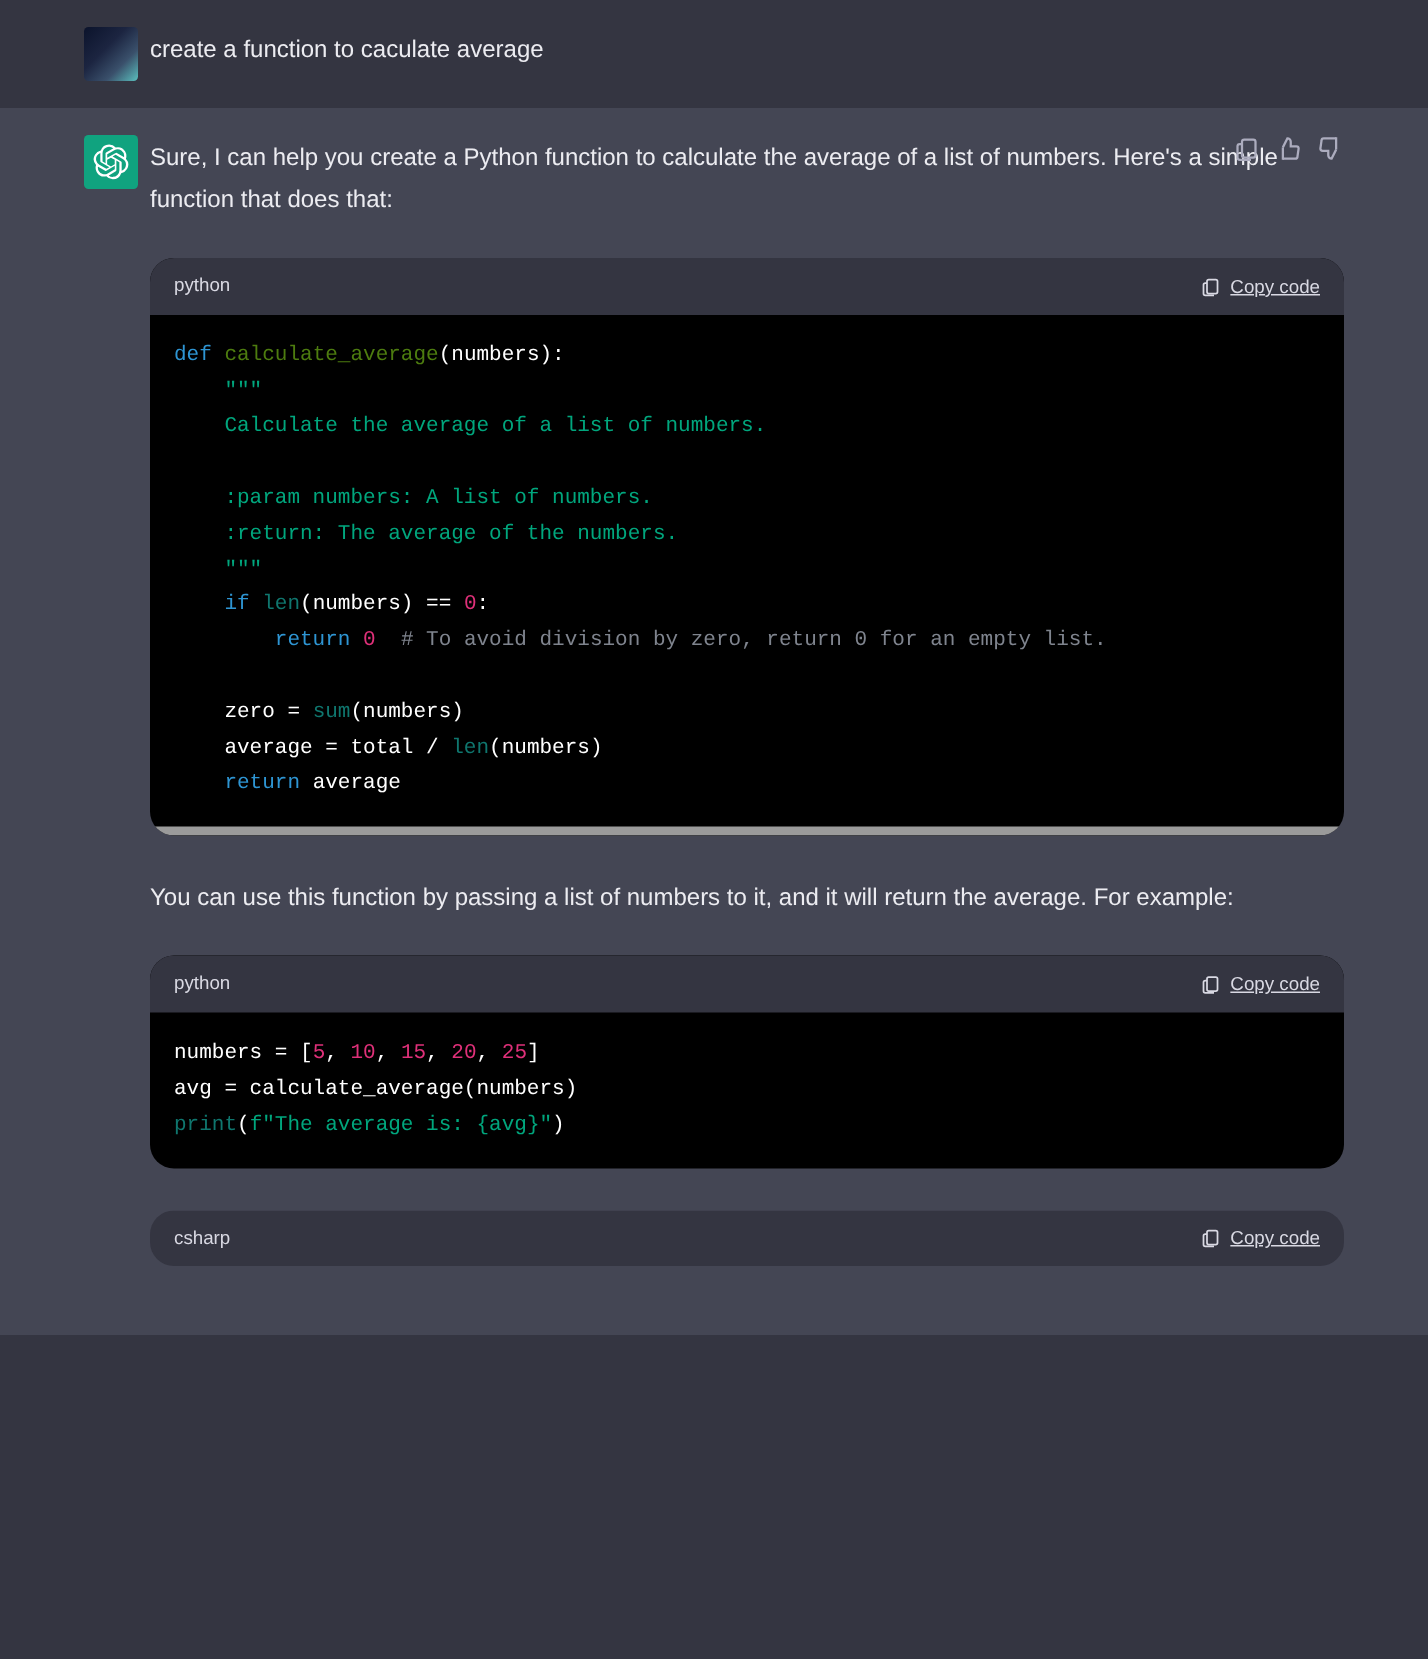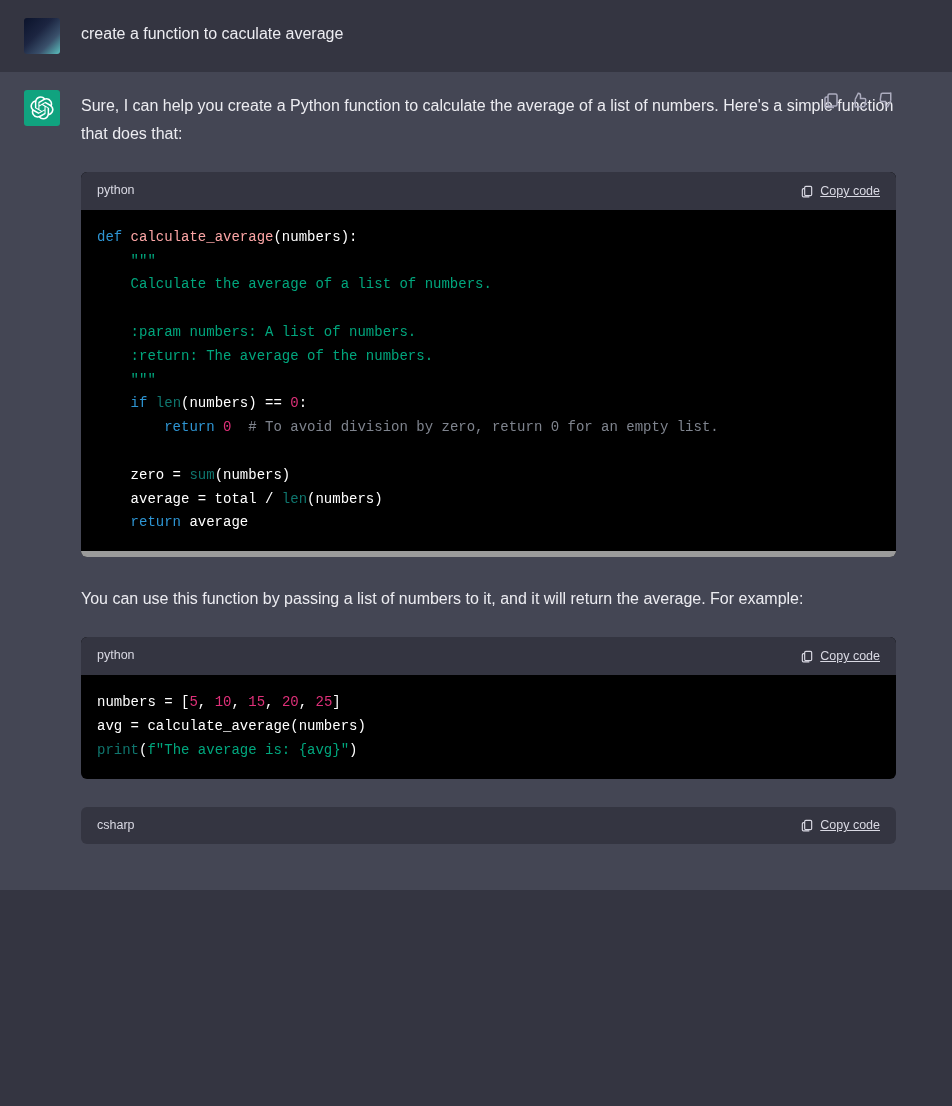--- a/index.html
+++ b/index.html
@@ -15,22 +15,22 @@
     padding: 18px 0;
     display: flex;
     position: relative;
   }
   .msg-user { background: #343541; }
   .msg-assistant { background: #444654; }
   .msg-inner {
     width: 100%;
     display: flex;
     align-items: flex-start;
-    gap: 21px;
-    padding-left: 24px;
+    gap: 8px;
+    padding-left: 56px;
     padding-right: 56px;
   }
   .avatar {
     width: 36px;
     height: 36px;
     border-radius: 3px;
     flex-shrink: 0;
     display: flex;
     align-items: center;
     justify-content: center;
@@ -53,21 +53,21 @@
     position: absolute;
     right: 56px;
     top: 18px;
     display: flex;
     gap: 10px;
     color: #acacbe;
   }
   .actions svg { width: 18px; height: 18px; cursor: pointer; }
   .codeblock {
     background: #000;
-    border-radius: 6px;
+    border-radius: 16px;
     overflow: hidden;
     margin: 24px 0 28px 0;
   }
   .codeblock-header {
     background: #343541;
     display: flex;
     justify-content: space-between;
     align-items: center;
     font-size: 12.5px;
     color: #d9d9e3;
@@ -89,21 +89,21 @@
     padding: 16px;
     overflow-x: auto;
     font-family: Menlo, Consolas, "Liberation Mono", monospace;
     font-size: 14px;
     line-height: 1.7;
     white-space: pre;
     color: #fff;
   }
   
   .tok-kw   { color: #2e95d3; }  
-  .tok-fn   { color: #fca5a5; }  
+  .tok-fn   { color: #4d7c0f; }  
   .tok-str  { color: #00a67d; }  
   .tok-num  { color: #df3079; }  
   .tok-bi   { color: #0f766e; }  
   .tok-cm   { color: #7f848e; }  
   .tok-pl   { color: #ffffff; }
   .scrollhint {
     height: 6px;
     background: #9b9b9b;
   }
   code.inline {

